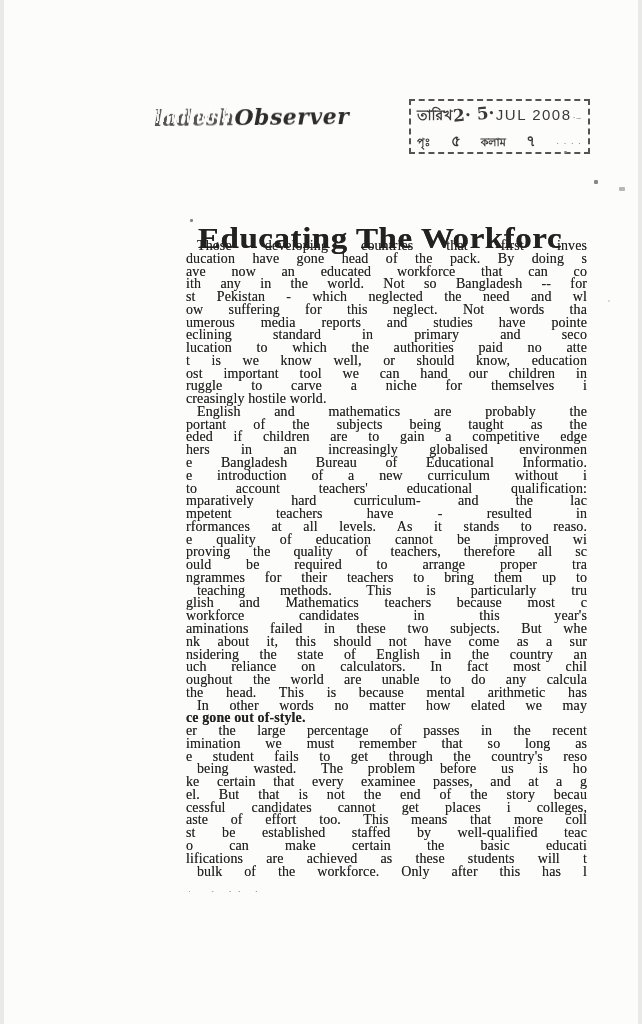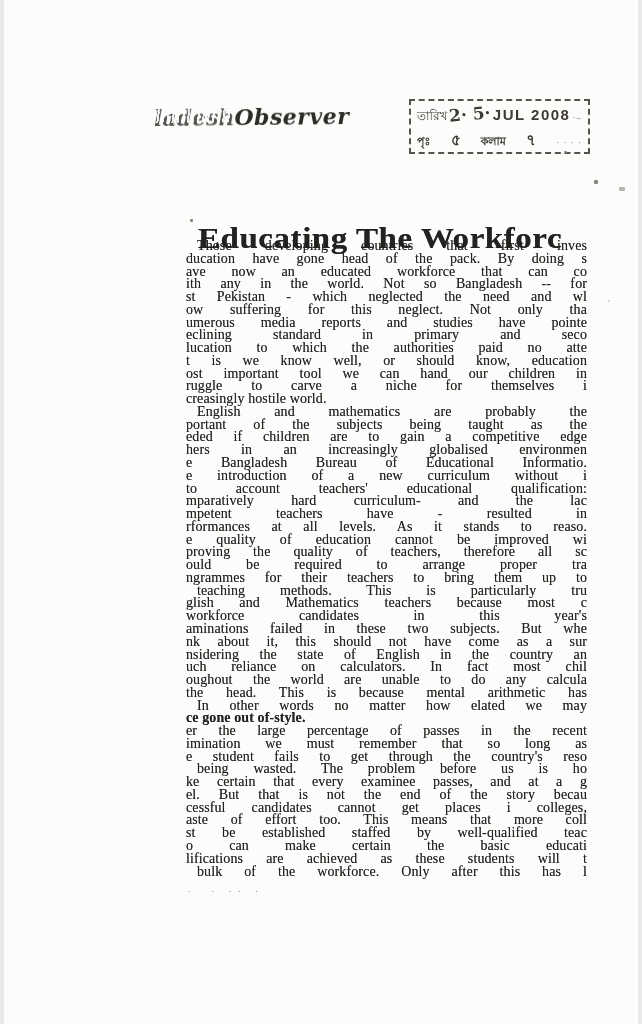--- a/index.html
+++ b/index.html
@@ -22,25 +22,25 @@
   }
   .masthead .name{display:inline-block;letter-spacing:.5px;}
   
   .stamp{
     position:absolute;left:405px;top:99px;width:181px;height:55px;
     border:2px dashed #56524c;box-sizing:border-box;padding:3px 6px 2px 6px;
     color:#3d3a36;filter:blur(0.2px);background:transparent;
   }
   .srow{display:flex;align-items:baseline;justify-content:space-between;}
   .srow.r2{margin-top:1px;}
-  .s-label{font-family:"DejaVu Sans",sans-serif;font-size:12px;font-weight:400;}
+  .s-label{font-family:"DejaVu Sans",sans-serif;font-size:14px;font-weight:700;}
   .s-hand{font-family:"DejaVu Serif",serif;font-size:17px;font-weight:700;
           display:inline-block;transform:rotate(-5deg);}
   .s-hand.sm{font-size:15px;transform:rotate(4deg);}
-  .s-print{font-family:"Liberation Sans",sans-serif;font-weight:700;font-size:15px;
+  .s-print{font-family:"Liberation Sans",sans-serif;font-weight:400;font-size:15px;
            letter-spacing:1.5px;white-space:nowrap;}
   .s-marks{font-size:9px;letter-spacing:1px;color:#5a5650;}
   .s-bn{font-family:"DejaVu Sans",sans-serif;font-size:11px;font-weight:700;}
   
   .title{
     position:absolute;left:194px;top:201px;white-space:nowrap;
     font-size:30px;font-weight:700;letter-spacing:.5px;
     transform:scaleX(1.1);transform-origin:left center;
     text-shadow:0 0 .5px rgba(30,28,25,.7);
   }
@@ -88,21 +88,21 @@
   </div>
 
   <h1 class="title">Educating The Workforc</h1>
 
   <div class="body-col">
       <div class="bl in">Those developing countries that first inves</div>
       <div class="bl">ducation have gone head of the pack. By doing s</div>
       <div class="bl">ave now an educated workforce that can co</div>
       <div class="bl">ith any in the world. Not so Bangladesh -- for</div>
       <div class="bl">st Pekistan - which neglected the need and wl</div>
-      <div class="bl">ow suffering for this neglect. Not only tha</div>
+      <div class="bl">ow suffering for this neglect. Not words tha</div>
       <div class="bl">umerous media reports and studies have pointe</div>
       <div class="bl">eclining standard in primary and seco</div>
       <div class="bl">lucation to which the authorities paid no atte</div>
       <div class="bl">t is we know well, or should know, education</div>
       <div class="bl">ost important tool we can hand our children in</div>
       <div class="bl">ruggle to carve a niche for themselves i</div>
       <div class="bl ns">creasingly hostile world.</div>
       <div class="bl in">English and mathematics are probably the</div>
       <div class="bl">portant of the subjects being taught as the</div>
       <div class="bl">eded if children are to gain a competitive edge</div>

